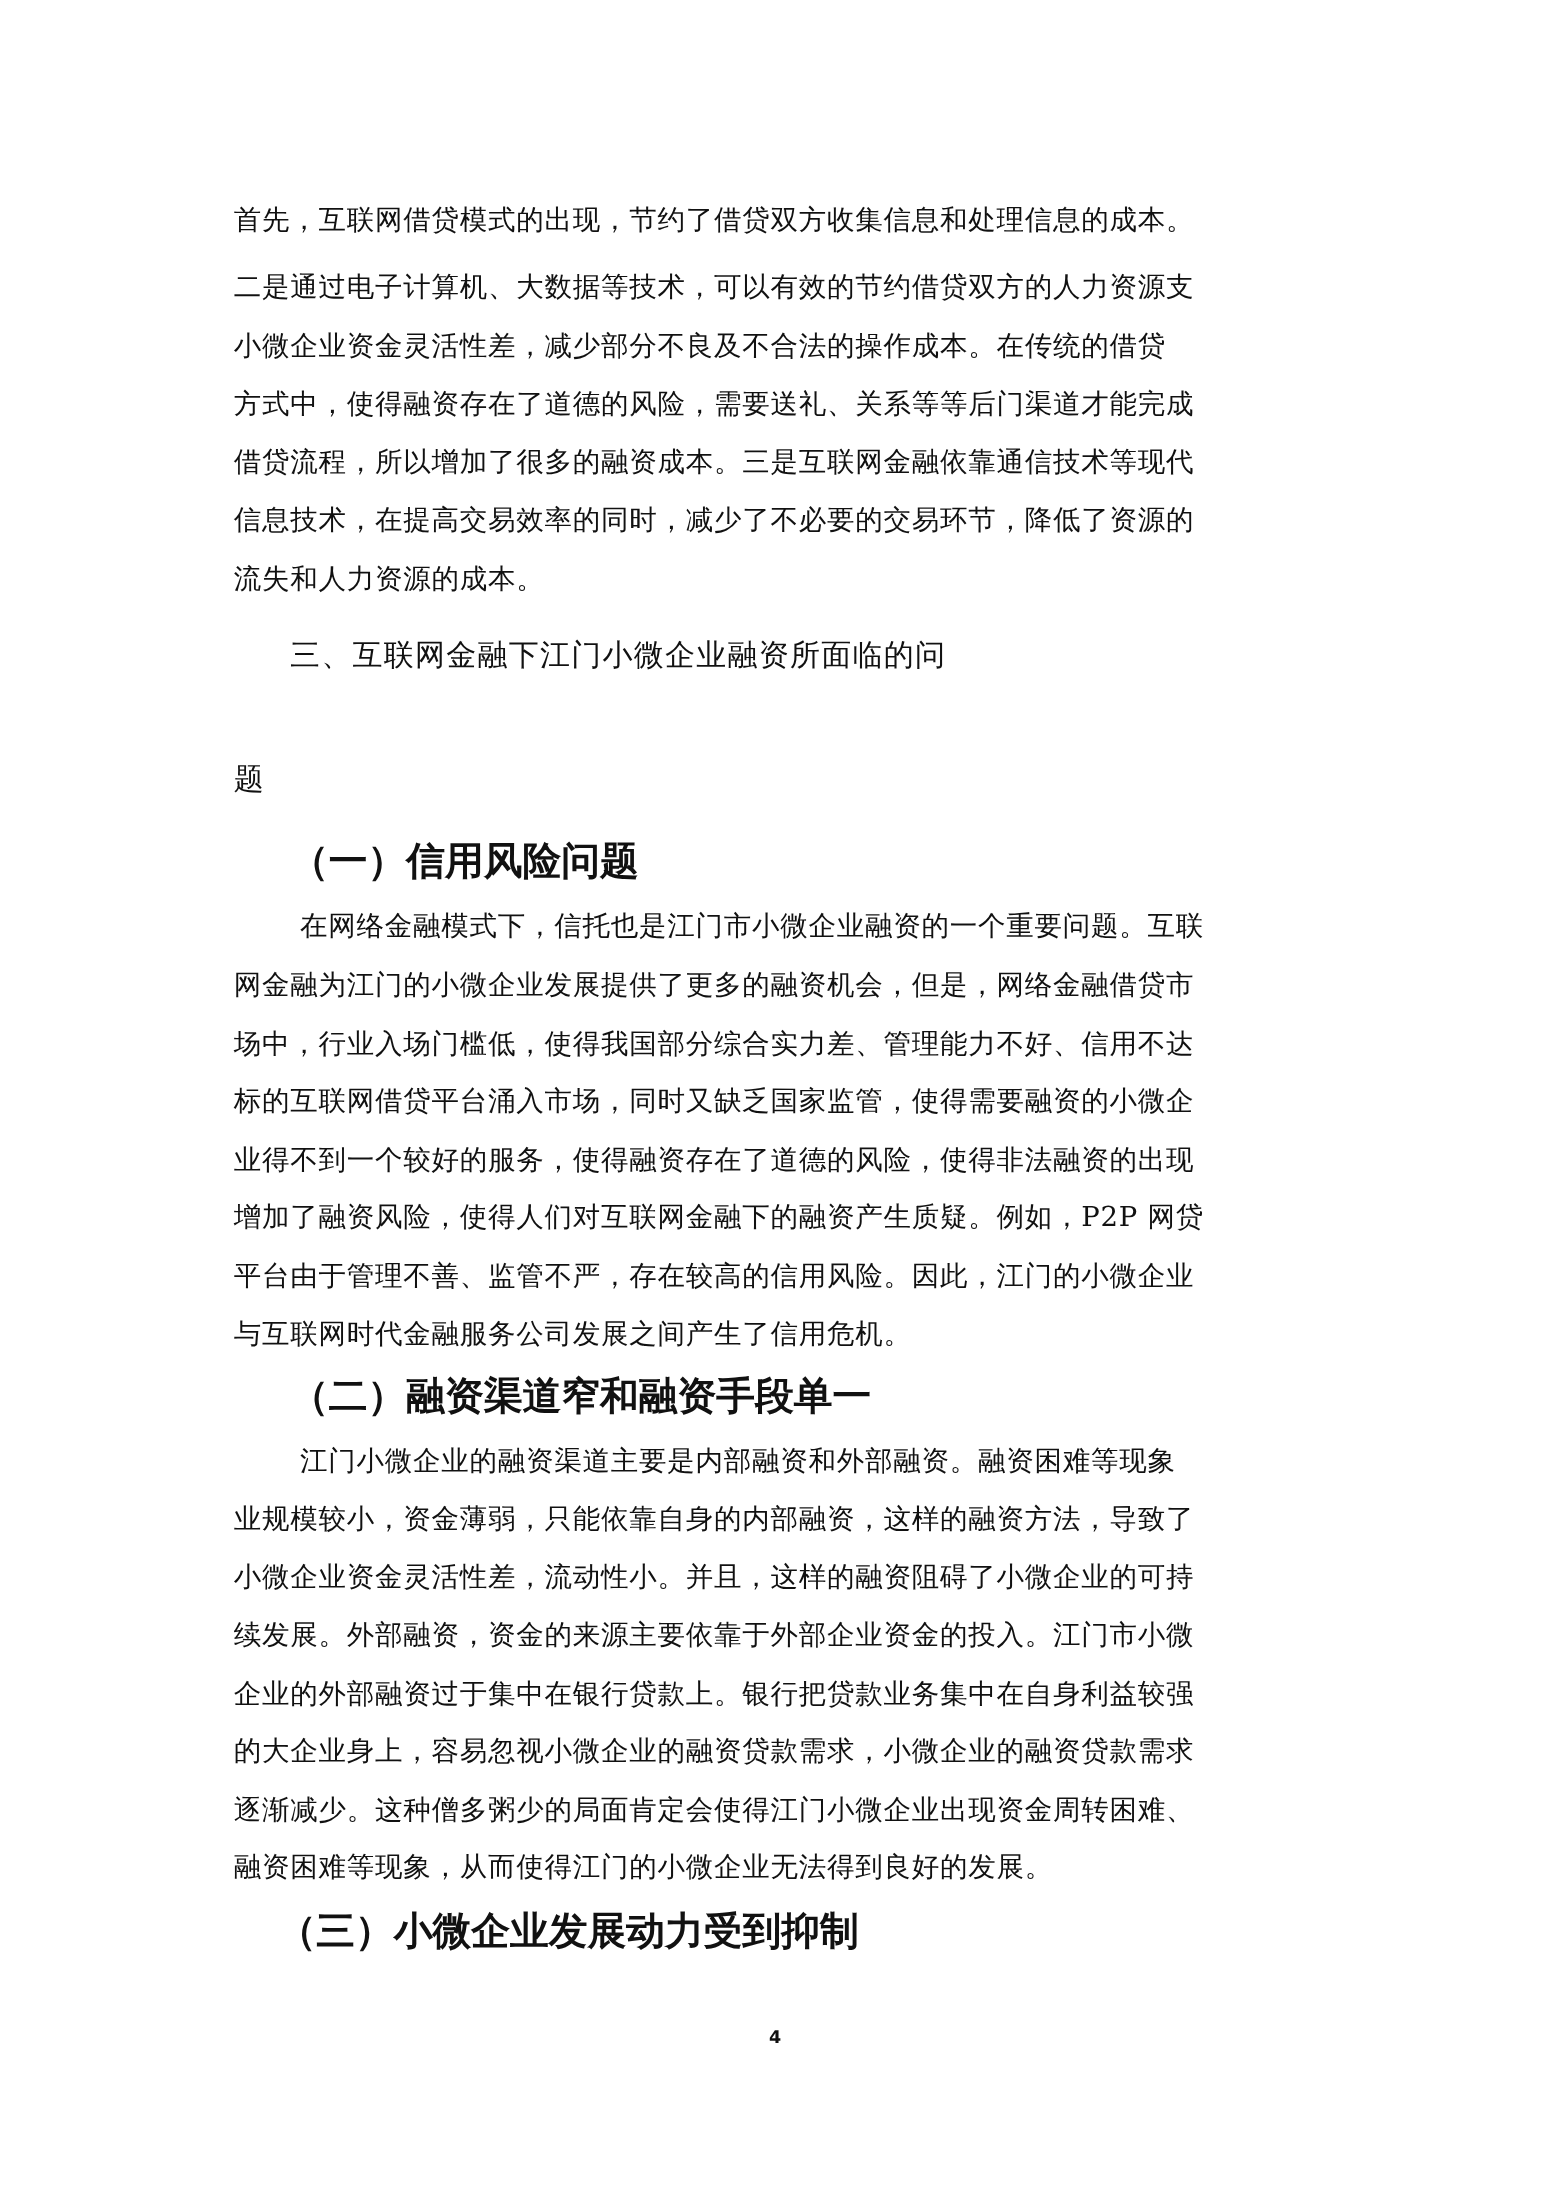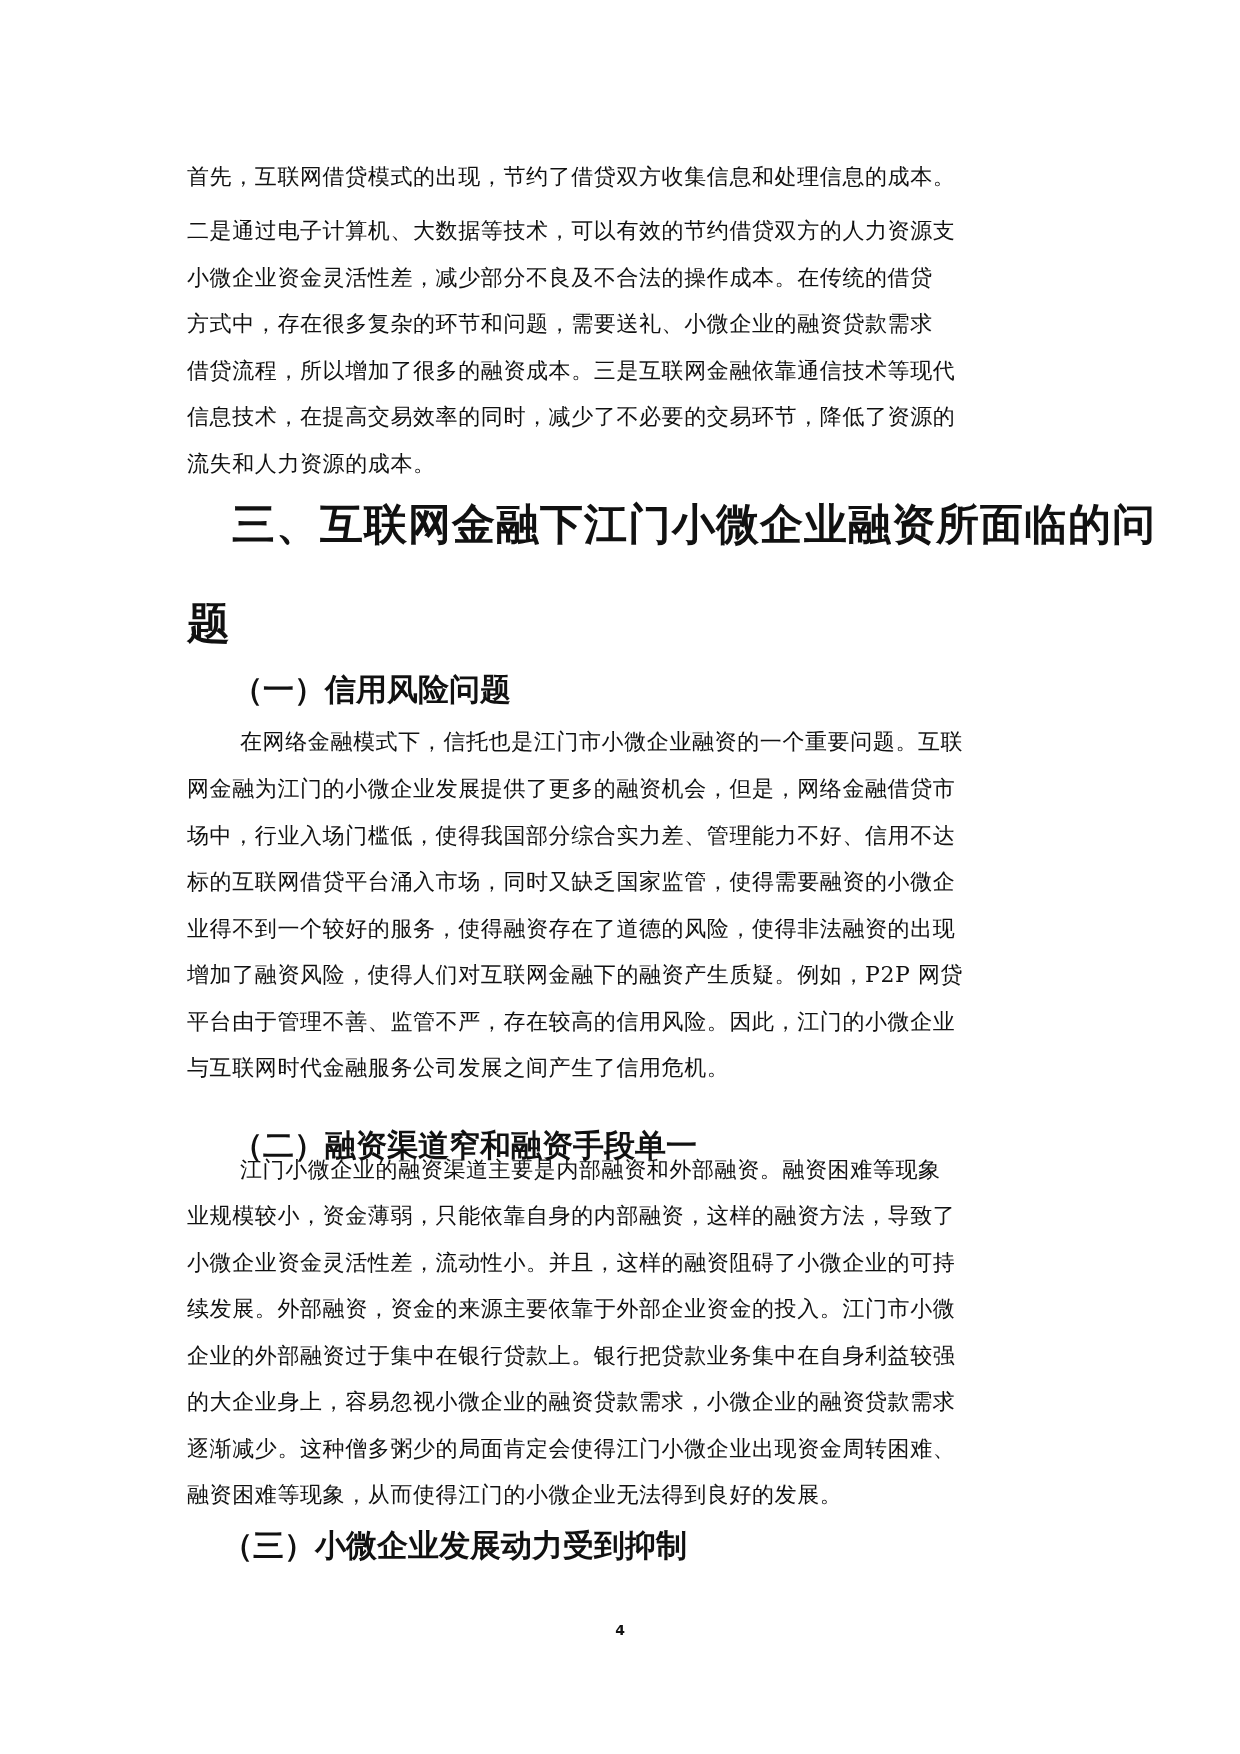--- a/index.html
+++ b/index.html
@@ -3,57 +3,57 @@
 <meta charset="utf-8">
 <style>
   html, body { margin: 0; padding: 0; background: #ffffff; }
   body { width: 1240px; height: 1754px; position: relative; overflow: hidden;
          font-family: "DejaVu Serif", "Liberation Serif", serif; color: #111; }
   .page { position: absolute; left: 0; top: 0; width: 1240px; height: 1556px; }
   .line { position: absolute; left: 187px; width: 860px; font-size: 22px; line-height: 30px;
           white-space: nowrap; letter-spacing: 0.6px; }
   .indent { left: 240px; width: 807px; }
   .h1 { position: absolute; font-family: "DejaVu Sans", "Liberation Sans", sans-serif;
-        font-weight: bold; font-size: 43px; line-height: 44px; letter-spacing: 1px; white-space: nowrap; }
+        font-weight: normal; font-size: 24px; line-height: 44px; letter-spacing: 1px; white-space: nowrap; }
   .h2 { position: absolute; font-family: "DejaVu Sans", "Liberation Sans", sans-serif;
         font-weight: bold; font-size: 31px; line-height: 34px; white-space: nowrap; }
   .pnum { position: absolute; left: 0; width: 1240px; top: 1622px; text-align: center;
           font-family: "DejaVu Sans", "Liberation Sans", sans-serif; font-weight: bold; font-size: 14px; }
 </style>
 </head>
 <body>
 
 <div class="page">
 
   <div>
     <div class="line" style="top:162px">首先，互联网借贷模式的出现，节约了借贷双方收集信息和处理信息的成本。</div>
     <div class="line" style="top:216px">二是通过电子计算机、大数据等技术，可以有效的节约借贷双方的人力资源支</div>
     <div class="line" style="top:263px">小微企业资金灵活性差，减少部分不良及不合法的操作成本。在传统的借贷</div>
-    <div class="line" style="top:309px">方式中，存在很多复杂的环节和问题，需要送礼、小微企业的融资贷款需求</div>
+    <div class="line" style="top:309px">方式中，使得融资存在了道德的风险，需要送礼、关系等等后门渠道才能完成</div>
     <div class="line" style="top:356px">借贷流程，所以增加了很多的融资成本。三是互联网金融依靠通信技术等现代</div>
     <div class="line" style="top:402px">信息技术，在提高交易效率的同时，减少了不必要的交易环节，降低了资源的</div>
     <div class="line" style="top:449px">流失和人力资源的成本。</div>
   </div>
 
   <div class="h1" style="left:232px; top:502px;">三、互联网金融下江门小微企业融资所面临的问</div>
   <div class="h1" style="left:187px; top:601px;">题</div>
 
   <div class="h2" style="left:232px; top:672px;">（一）信用风险问题</div>
   <div>
     <div class="line indent" style="top:727px">在网络金融模式下，信托也是江门市小微企业融资的一个重要问题。互联</div>
     <div class="line" style="top:774px">网金融为江门的小微企业发展提供了更多的融资机会，但是，网络金融借贷市</div>
     <div class="line" style="top:821px">场中，行业入场门槛低，使得我国部分综合实力差、管理能力不好、信用不达</div>
     <div class="line" style="top:867px">标的互联网借贷平台涌入市场，同时又缺乏国家监管，使得需要融资的小微企</div>
     <div class="line" style="top:914px">业得不到一个较好的服务，使得融资存在了道德的风险，使得非法融资的出现</div>
     <div class="line" style="top:960px">增加了融资风险，使得人们对互联网金融下的融资产生质疑。例如，P2P 网贷</div>
     <div class="line" style="top:1007px">平台由于管理不善、监管不严，存在较高的信用风险。因此，江门的小微企业</div>
     <div class="line" style="top:1053px">与互联网时代金融服务公司发展之间产生了信用危机。</div>
   </div>
 
-  <div class="h2" style="left:232px; top:1100px;margin-top:28px;">（二）融资渠道窄和融资手段单一</div>
+  <div class="h2" style="left:232px; top:1100px;">（二）融资渠道窄和融资手段单一</div>
   <div>
     <div class="line indent" style="top:1155px">江门小微企业的融资渠道主要是内部融资和外部融资。融资困难等现象</div>
     <div class="line" style="top:1201px">业规模较小，资金薄弱，只能依靠自身的内部融资，这样的融资方法，导致了</div>
     <div class="line" style="top:1248px">小微企业资金灵活性差，流动性小。并且，这样的融资阻碍了小微企业的可持</div>
     <div class="line" style="top:1294px">续发展。外部融资，资金的来源主要依靠于外部企业资金的投入。江门市小微</div>
     <div class="line" style="top:1341px">企业的外部融资过于集中在银行贷款上。银行把贷款业务集中在自身利益较强</div>
     <div class="line" style="top:1387px">的大企业身上，容易忽视小微企业的融资贷款需求，小微企业的融资贷款需求</div>
     <div class="line" style="top:1434px">逐渐减少。这种僧多粥少的局面肯定会使得江门小微企业出现资金周转困难、</div>
     <div class="line" style="top:1480px">融资困难等现象，从而使得江门的小微企业无法得到良好的发展。</div>
   </div>

